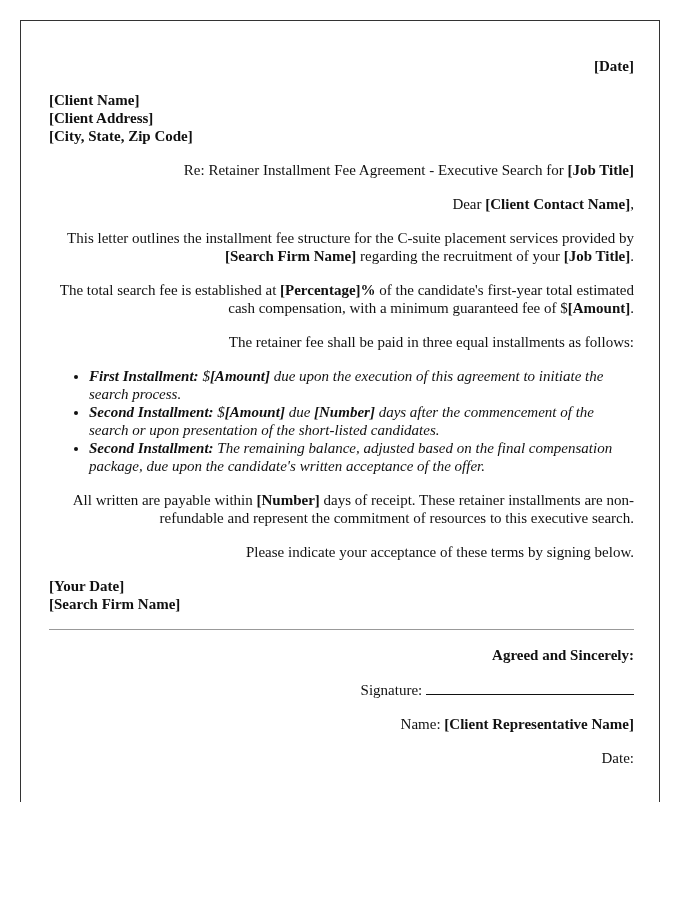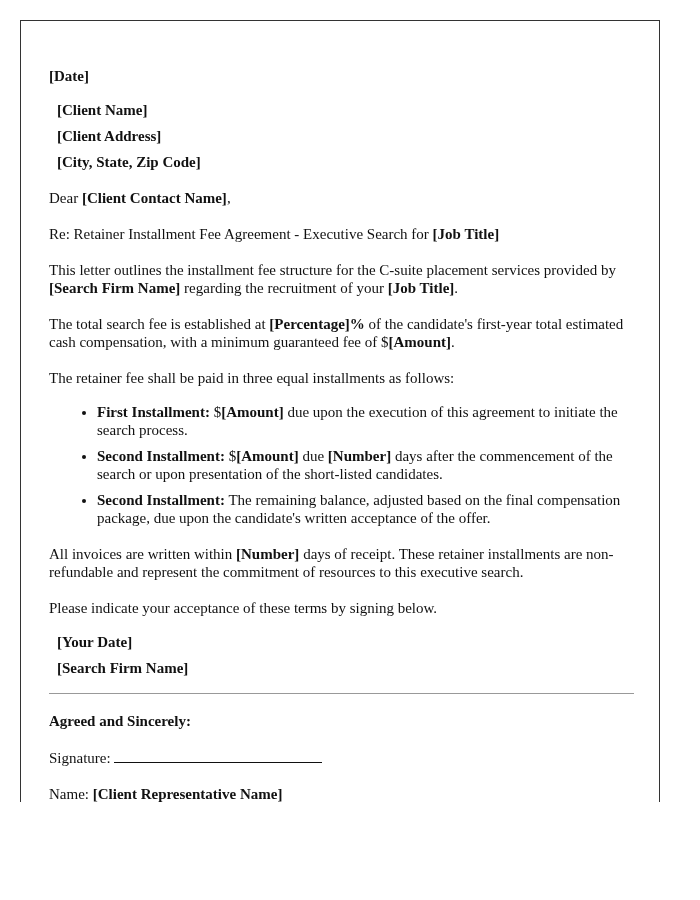--- a/index.html
+++ b/index.html
@@ -29,29 +29,29 @@
       box-sizing: border-box;
       overflow: hidden;
       background: #ffffff;
     }
     .content {
       position: absolute;
       left: 28px;
       top: 28px;
       width: 585px;
     }
-    p { margin: 18px 0 16px 0; }
+    p { margin: 8px 0 16px 0; text-align: right; }
     .block { margin: 0 0 16px 0; }
-    .block div { margin: 8px; }
+    .block div { margin: 0; }
     b { font-weight: bold; }
     ul {
       margin: 0 0 16px 0;
       padding-left: 40px;
     }
-    ul li { margin: 8px; }
+    ul li { margin: 0; font-style: italic; }
     hr.divider {
       border: none;
       border-top: 1px solid #999999;
       margin: 8px 0 16px 0;
       height: 0;
     }
     .sig-line {
       display: inline-block;
       width: 208px;
       border-bottom: 1.5px solid #111111;
@@ -66,37 +66,37 @@
   <div class="content">
 
     <p><b>[Date]</b></p>
 
     <div class="block">
       <div><b>[Client Name]</b></div>
       <div><b>[Client Address]</b></div>
       <div><b>[City, State, Zip Code]</b></div>
     </div>
 
+    <p><span>Re: Retainer Installment Fee Agreement - Executive Search for </span><b>[Job Title]</b></p>
+
     <p><span>Dear </span><b>[Client Contact Name]</b><span>,</span></p>
-
-    <p><span>Re: Retainer Installment Fee Agreement - Executive Search for </span><b>[Job Title]</b></p>
 
     <p><span>This letter outlines the installment fee structure for the C-suite placement services provided by </span><b>[Search Firm Name]</b><span> regarding the recruitment of your </span><b>[Job Title]</b><span>.</span></p>
 
     <p><span>The total search fee is established at </span><b>[Percentage]%</b><span> of the candidate's first-year total estimated cash compensation, with a minimum guaranteed fee of $</span><b>[Amount]</b><span>.</span></p>
 
     <p>The retainer fee shall be paid in three equal installments as follows:</p>
 
     <ul>
       <li><b>First Installment:</b><span> $</span><b>[Amount]</b><span> due upon the execution of this agreement to initiate the search process.</span></li>
       <li><b>Second Installment:</b><span> $</span><b>[Amount]</b><span> due </span><b>[Number]</b><span> days after the commencement of the search or upon presentation of the short-listed candidates.</span></li>
       <li><b>Second Installment:</b><span> The remaining balance, adjusted based on the final compensation package, due upon the candidate's written acceptance of the offer.</span></li>
     </ul>
 
-    <p><span>All invoices are written within </span><b>[Number]</b><span> days of receipt. These retainer installments are non-refundable and represent the commitment of resources to this executive search.</span></p>
+    <p><span>All written are payable within </span><b>[Number]</b><span> days of receipt. These retainer installments are non-refundable and represent the commitment of resources to this executive search.</span></p>
 
     <p>Please indicate your acceptance of these terms by signing below.</p>
 
 
     <div class="block">
       <div><b>[Your Date]</b></div>
       <div><b>[Search Firm Name]</b></div>
     </div>
 
     <hr class="divider">

